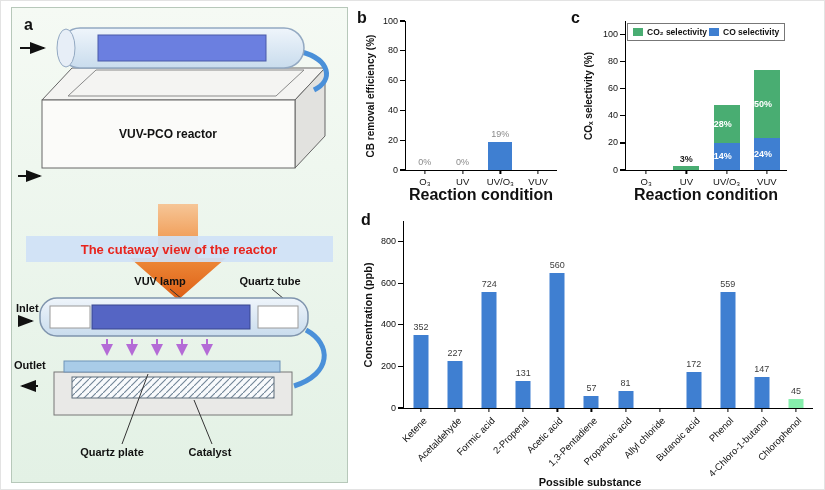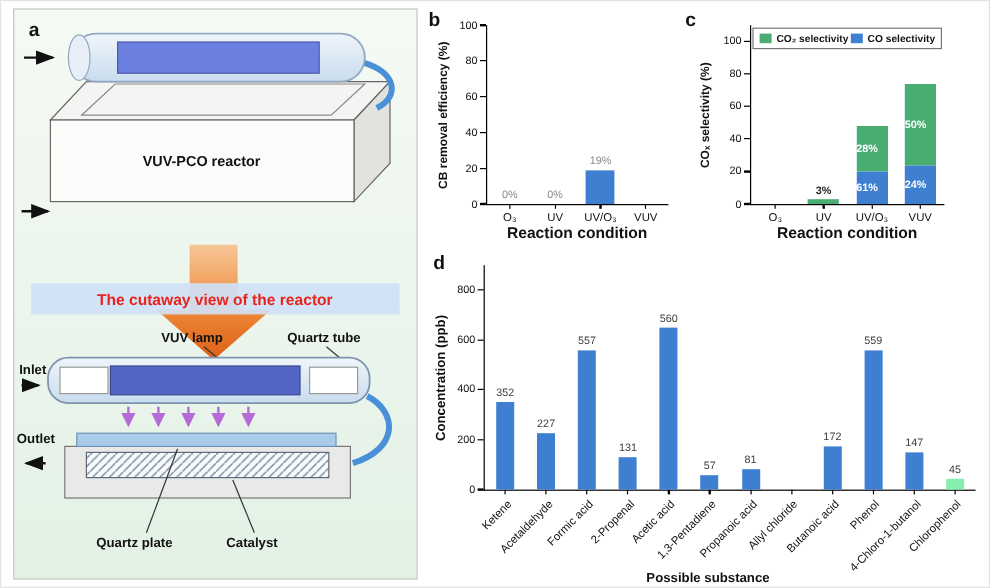--- a/index.html
+++ b/index.html
@@ -20,21 +20,21 @@
 #panelD{left:352px;top:202px;width:468px;height:288px}
 .panel-letter{position:absolute;font-size:16px;font-weight:bold;color:#111}
 #panelB .panel-letter{left:4px;top:2px}
 #panelC .panel-letter{left:2px;top:2px}
 #panelD .panel-letter{left:8px;top:8px}
 .y-title{position:absolute;font-size:10px;font-weight:bold;white-space:nowrap;
   transform:translate(-50%,-50%) rotate(-90deg);color:#111}
 #panelB .y-title{left:17px;top:89px}
 #panelC .y-title{left:19px;top:89px}
 #panelD .y-title{left:15px;top:112px;font-size:11px}
-.x-title{position:absolute;text-align:center;font-size:13px;font-weight:bold;color:#111}
+.x-title{position:absolute;text-align:center;font-size:16px;font-weight:bold;color:#111}
 #panelB .x-title{left:52px;width:152px;top:179px}
 #panelC .x-title{left:56px;width:162px;top:179px}
 #panelD .x-title{left:32px;width:410px;top:273px;font-size:11px}
 .plot{position:absolute;display:flex;align-items:flex-end;border-left:1.4px solid #000;border-bottom:1.4px solid #000}
 #panelB .plot{left:52px;top:14px;width:152px;height:150px}
 #panelC .plot{left:56px;top:14px;width:162px;height:150px}
 #panelD .plot{left:50px;top:18px;width:410px;height:188px}
 .ytick{position:absolute;left:0;width:0;height:0}
 .tickmark{position:absolute;left:-6px;top:-0.6px;width:5px;height:1.2px;background:#000}
 .ticklbl{position:absolute;right:8px;top:-5.5px;font-size:9px;color:#111;white-space:nowrap}
@@ -249,21 +249,21 @@
           <div class="bar stacked" style="height: 100%;">
             <div class="seg" style="height: 0%; background: rgb(63, 127, 209);"></div>
             <div class="seg" style="height: 2.72727%; background: rgb(73, 173, 114);"></div>
           </div>
           <span class="cat-lbl">UV</span>
         </div>
         <div class="slot">
           <span class="xtickmark"></span>
           <div class="bar stacked" style="height: 100%;">
             <div class="seg" style="height: 18.1818%; background: rgb(63, 127, 209);">
-              <span class="seg-lbl">61%</span>
+              <span class="seg-lbl">14%</span>
             </div>
             <div class="seg" style="height: 25.4545%; background: rgb(73, 173, 114);">
               <span class="seg-lbl">28%</span>
             </div>
           </div>
           <span class="cat-lbl">UV/O₃</span>
         </div>
         <div class="slot">
           <span class="xtickmark"></span>
           <div class="bar stacked" style="height: 100%;">
@@ -314,21 +314,21 @@
         <div class="slot">
           <span class="xtickmark"></span>
           <div class="bar" style="height: 25.2222%; background: rgb(63, 127, 209);">
             <span class="val-lbl">227</span>
           </div>
           <span class="cat-lbl rot">Acetaldehyde</span>
         </div>
         <div class="slot">
           <span class="xtickmark"></span>
           <div class="bar" style="height: 61.8889%; background: rgb(63, 127, 209);">
-            <span class="val-lbl">557</span>
+            <span class="val-lbl">724</span>
           </div>
           <span class="cat-lbl rot">Formic acid</span>
         </div>
         <div class="slot">
           <span class="xtickmark"></span>
           <div class="bar" style="height: 14.5556%; background: rgb(63, 127, 209);">
             <span class="val-lbl">131</span>
           </div>
           <span class="cat-lbl rot">2-Propenal</span>
         </div>

